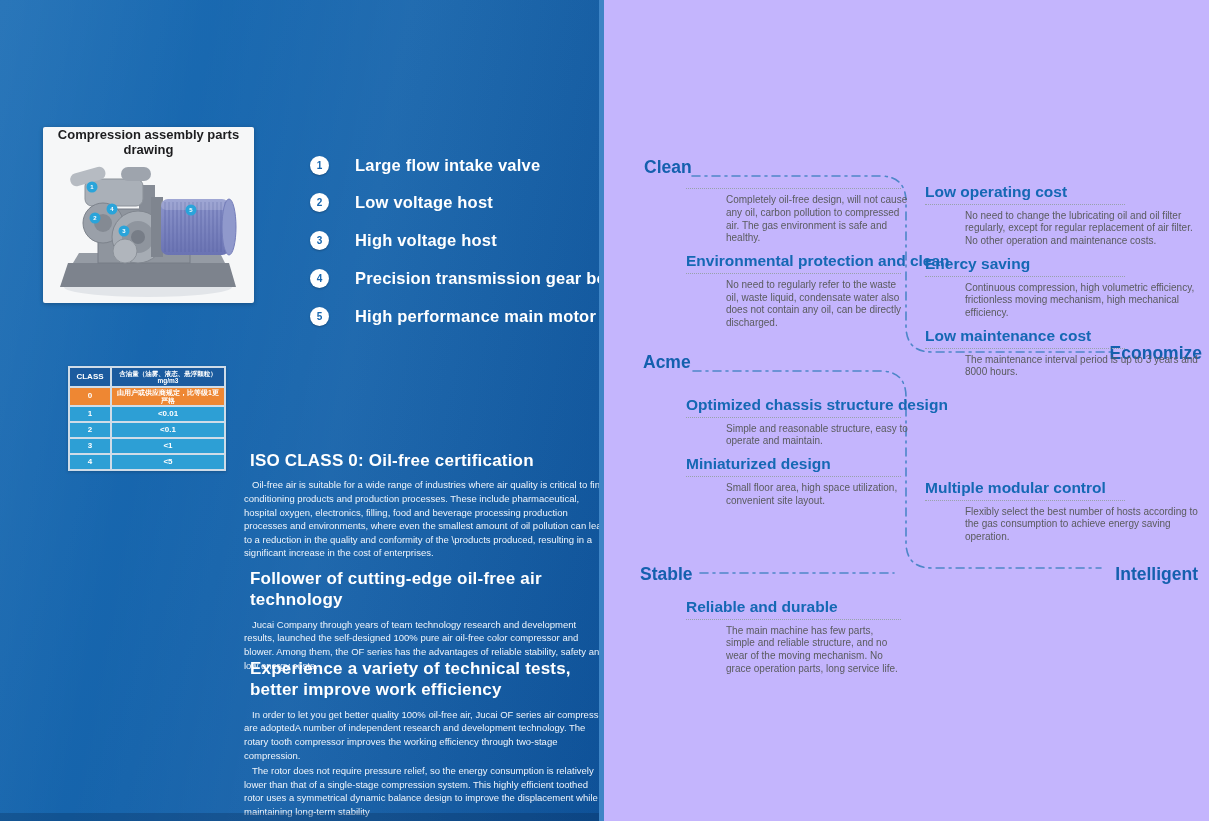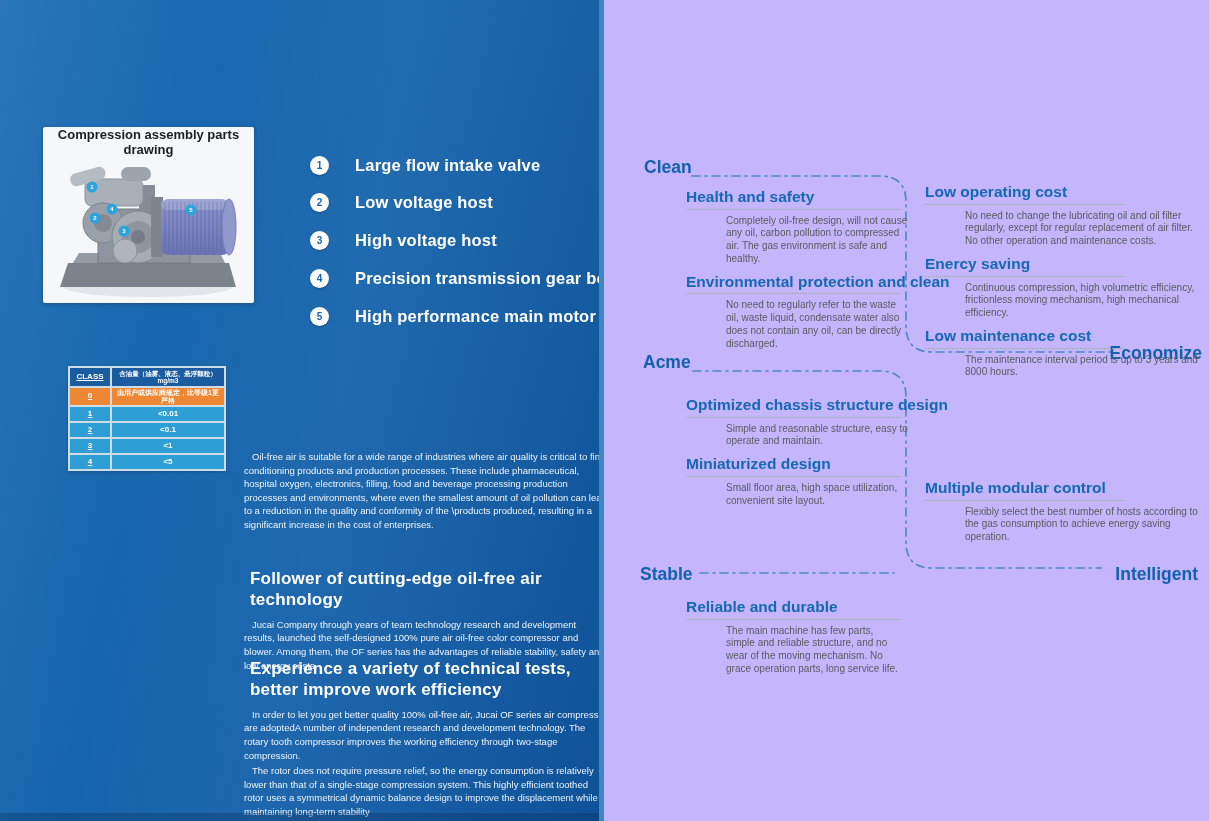--- a/index.html
+++ b/index.html
@@ -50,21 +50,21 @@
     background:#cfdce8; padding:2px; box-shadow:0 1px 3px rgba(0,0,0,.2);
   }
   .ct-row { display:grid; grid-template-columns:40px 1fr; gap:2px; margin-bottom:2px; }
   .ct-row:last-child { margin-bottom:0; }
   .ct-cell {
     display:flex; align-items:center; justify-content:center; text-align:center;
     color:#fff; font-weight:bold; background:#2d9fd5; min-height:14px; padding:1px 2px; line-height:1.1;
   }
   .ct-head .ct-cell { background:#1b5b9f; min-height:18px; }
   .ct-orange .ct-cell { background:#ee8733; }
-  .ct-c1 { font-size:8px;text-decoration:underline; }
+  .ct-c1 { font-size:8px; }
   .ct-c2 { font-size:8px; }
   .ct-head .ct-c1 { font-size:8px; }
   .ct-head .ct-c2 { font-size:6.5px; }
   .ct-orange .ct-c2 { font-size:7px; }
 
   
   .lsec { position:absolute; left:244px; width:364px; color:#eef4fb; }
   .lsec h2 {
     color:#ffffff; font-size:17px; font-weight:bold; letter-spacing:.2px;
     margin:0 0 7px 6px; line-height:1.26; white-space:pre-line;
@@ -210,20 +210,21 @@
         <div class="ct-cell ct-c1">3</div>
         <div class="ct-cell ct-c2">&lt;1</div>
       </div>
       <div class="ct-row">
         <div class="ct-cell ct-c1">4</div>
         <div class="ct-cell ct-c2">&lt;5</div>
       </div>
     </div>
 
     <div class="lsec sec-1">
+      <h2>ISO CLASS 0: Oil-free certification</h2>
       <p>Oil-free air is suitable for a wide range of industries where air quality is critical to final conditioning products and production processes. These include pharmaceutical, hospital oxygen, electronics, filling, food and beverage processing production processes and environments, where even the smallest amount of oil pollution can lead to a reduction in the quality and conformity of the \products produced, resulting in a significant increase in the cost of enterprises.</p>
     </div>
     <div class="lsec sec-2">
       <h2>Follower of cutting-edge oil-free air technology</h2>
       <p>Jucai Company through years of team technology research and development results, launched the self-designed 100% pure air oil-free color compressor and blower. Among them, the OF series has the advantages of reliable stability, safety and low energy costs.</p>
     </div>
     <div class="lsec sec-3">
       <h2>Experience a variety of technical tests,
 better improve work efficiency</h2>
       <p>In order to let you get better quality 100% oil-free air, Jucai OF series air compressor are adoptedA number of independent research and development technology. The rotary tooth compressor improves the working efficiency through two-stage compression.</p>
@@ -245,21 +246,20 @@
     </svg>
 
     <div class="zone-label zl-clean">Clean</div>
     <div class="zone-label zl-acme">Acme</div>
     <div class="zone-label zl-stable">Stable</div>
     <div class="zone-label zl-economize">Economize</div>
     <div class="zone-label zl-intelligent">Intelligent</div>
 
     <div class="quad q-clean">
       <div>
-        <h3>Health and safety</h3>
         <div class="sep"></div>
         <p>Completely oil-free design, will not cause any oil, carbon pollution to compressed air. The gas environment is safe and healthy.</p>
       </div>
       <div>
         <h3>Environmental protection and clean</h3>
         <div class="sep"></div>
         <p>No need to regularly refer to the waste oil, waste liquid, condensate water also does not contain any oil, can be directly discharged.</p>
       </div>
     </div>
 

